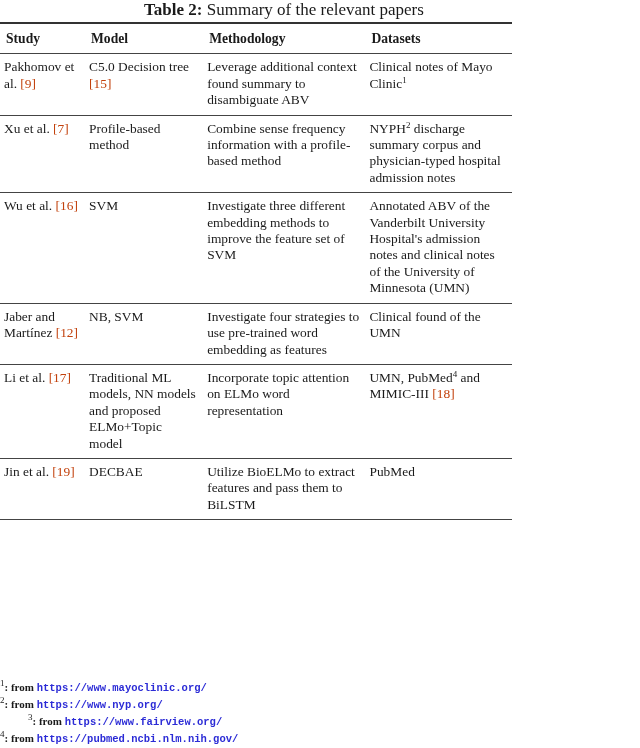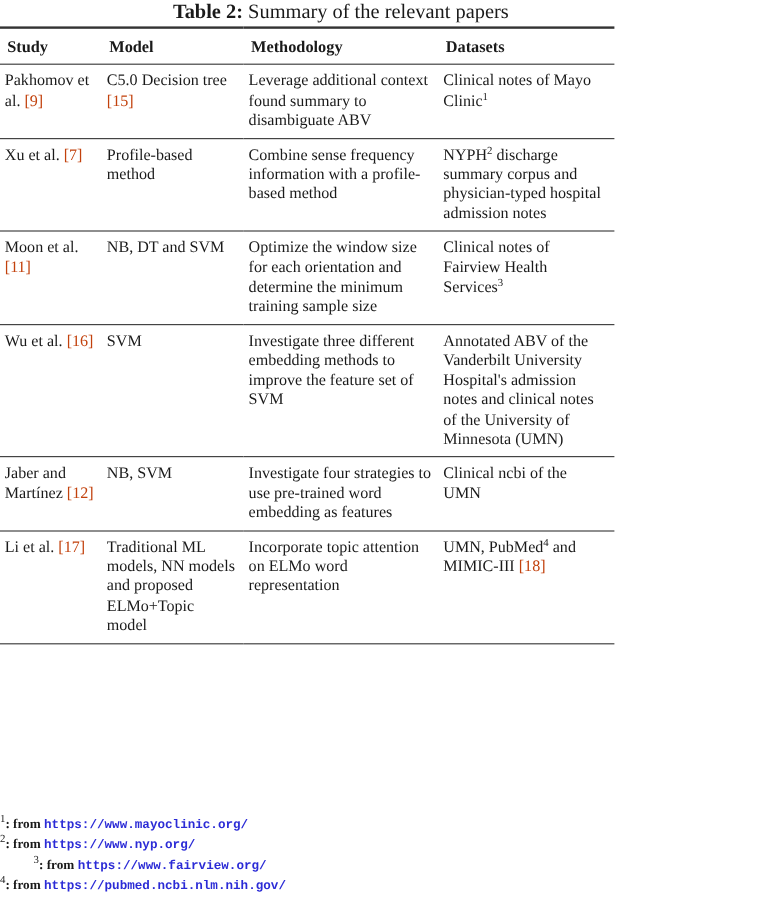--- a/index.html
+++ b/index.html
@@ -55,48 +55,48 @@
     </tr>
 
     <tr>
       <td><span>Xu et al. </span><a class="ref">[7]</a></td>
       <td>Profile-based method</td>
       <td>Combine sense frequency information with a profile-based method</td>
       <td><span>NYPH</span><sup>2</sup><span> discharge summary corpus and physician-typed hospital admission notes</span></td>
     </tr>
 
 
-    <tr>
-      <td><span>Moon et al. </span><a class="ref">[11]</a></td>
-      <td>NB, DT and SVM</td>
-      <td>Optimize the window size for each orientation and determine the minimum training sample size</td>
-      <td><span>Clinical notes of Fairview Health Services</span><sup>3</sup></td>
-    </tr>
 
     <tr>
       <td><span>Wu et al. </span><a class="ref">[16]</a></td>
       <td>SVM</td>
       <td>Investigate three different embedding methods to improve the feature set of SVM</td>
       <td>Annotated ABV of the Vanderbilt University Hospital's admission notes and clinical notes of the University of Minnesota (UMN)</td>
     </tr>
 
     <tr>
       <td><span>Jaber and Martínez </span><a class="ref">[12]</a></td>
       <td>NB, SVM</td>
       <td>Investigate four strategies to use pre-trained word embedding as features</td>
-      <td>Clinical ncbi of the UMN</td>
+      <td>Clinical found of the UMN</td>
     </tr>
 
     <tr>
       <td><span>Li et al. </span><a class="ref">[17]</a></td>
       <td>Traditional ML models, NN models and proposed ELMo+Topic model</td>
       <td>Incorporate topic attention on ELMo word representation</td>
       <td><span>UMN, PubMed</span><sup>4</sup><span> and MIMIC-III </span><a class="ref">[18]</a></td>
     </tr>
 
+    <tr>
+      <td><span>Jin et al. </span><a class="ref">[19]</a></td>
+      <td>DECBAE</td>
+      <td>Utilize BioELMo to extract features and pass them to BiLSTM</td>
+      <td>PubMed</td>
+    </tr>
 
 
 
   </tbody>
 </table>
 
 <div class="foot" style="top:680px;">
   <sup>1</sup><span class="from">: from </span><a class="url">https://www.mayoclinic.org/</a>
 </div>
 <div class="foot" style="top:697px;">

